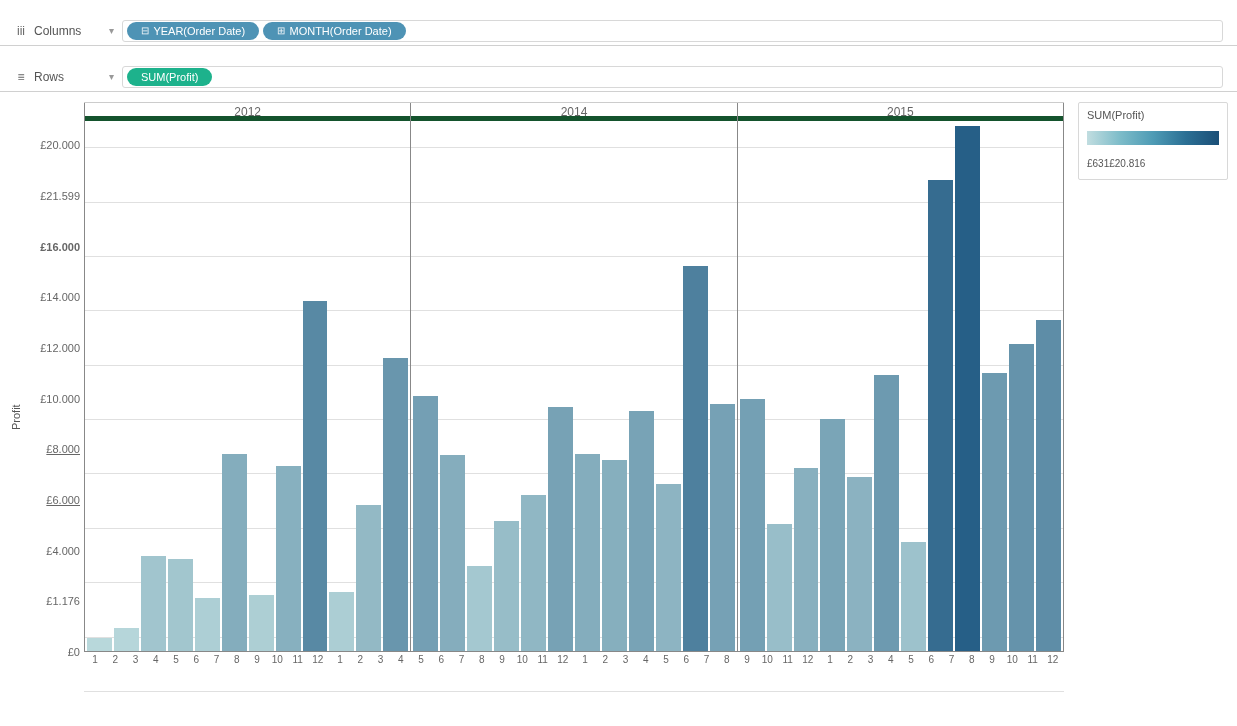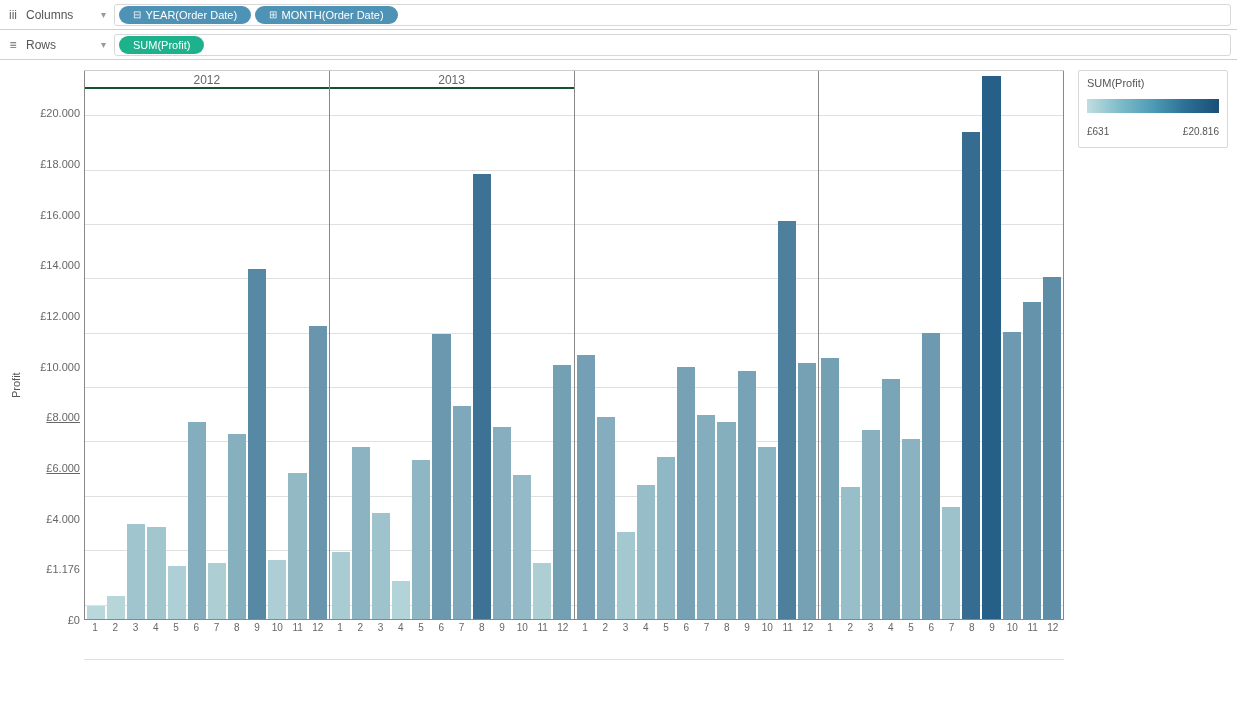--- a/index.html
+++ b/index.html
@@ -12,22 +12,23 @@
     background: #fff;
     width: 1237px;
     height: 726px;
     overflow: hidden;
   }
   .shelf-row {
     display: flex;
     align-items: center;
     height: 30px;
     border-bottom: 1px solid #d0d0d0;
-    padding: 0 6px;
+    padding: 0 14px;
     gap: 8px;
+    margin-top: 16px;
   }
   .shelf-label-box {
     display: flex;
     align-items: center;
     width: 100px;
     gap: 6px;
     color: #555;
     font-size: 12px;
   }
   .shelf-label-box .dd { margin-left: auto; font-size: 10px; color: #999;}
@@ -115,21 +116,21 @@
   .year-panel {
     flex: 1;
     border-left: 1px solid #888;
     position: relative;
     display: flex;
     flex-direction: column;
   }
   .year-panel:last-child { border-right: 1px solid #888; }
   .year-header {
     height: 18px;
-    border-bottom: 2px solid #14532d;
+    border-bottom: 5px solid #14532d;
     text-align: center;
     font-size: 12px;
     color: #666;
     line-height: 18px;
     background: #fff;
   }
   .bars-area {
     flex: 1;
     position: relative;
     display: flex;
@@ -189,21 +190,21 @@
     margin-bottom: 10px;
   }
   .legend-bar {
     height: 14px;
     width: 100%;
     background: linear-gradient(to right, #c1dde0, #7dbcc9, #4e9bb5, #2b6f94, #1b4f77);
     margin-bottom: 2px;
   }
   .legend-range {
     display: flex;
-    justify-content: space-between;
+    justify-content: flex-start;
     font-size: 10px;
     color: #555;
     margin-top: 13px;
   }
 
   .shelf-icon { width:14px; display:inline-block; text-align:center; color:#666; }
 </style>
 </head>
 <body>
 
@@ -244,22 +245,22 @@
       <div class="y-axis-title">Profit</div>
       <div class="y-axis" id="y-axis">
           <div class="y-tick" style="bottom: calc(0% + 40px); transform: translateY(50%);">£0</div>
           <div class="y-tick" style="bottom: calc(9.52381% + 34.4762px); transform: translateY(50%);">£1.176</div>
           <div class="y-tick" style="bottom: calc(19.0476% + 28.9524px); transform: translateY(50%);">£4.000</div>
           <div class="y-tick" style="bottom: calc(28.5714% + 23.4286px); transform: translateY(50%); text-decoration: underline;">£6.000</div>
           <div class="y-tick" style="bottom: calc(38.0952% + 17.9048px); transform: translateY(50%); text-decoration: underline;">£8.000</div>
           <div class="y-tick" style="bottom: calc(47.619% + 12.381px); transform: translateY(50%);">£10.000</div>
           <div class="y-tick" style="bottom: calc(57.1429% + 6.85714px); transform: translateY(50%);">£12.000</div>
           <div class="y-tick" style="bottom: calc(66.6667% + 1.33333px); transform: translateY(50%);">£14.000</div>
-          <div class="y-tick" style="bottom: calc(76.1905% - 4.19048px); transform: translateY(50%);">£16.000</div>
-          <div class="y-tick" style="bottom: calc(85.7143% - 9.71429px); transform: translateY(50%);">£18.000</div>
+          <div class="y-tick" style="bottom: calc(76.1905% - 4.19048px); transform: translateY(50%); font-weight: bold;">£16.000</div>
+          <div class="y-tick" style="bottom: calc(85.7143% - 9.71429px); transform: translateY(50%);">£21.599</div>
           <div class="y-tick" style="bottom: calc(95.2381% - 15.2381px); transform: translateY(50%);">£20.000</div>
         </div>
       <div class="plot">
         <div class="plot-row" id="plot-row">
             <div class="gridline" style="bottom: calc(0% + 0px);"></div>
             <div class="gridline" style="bottom: calc(9.52381% - 1.71429px);"></div>
             <div class="gridline" style="bottom: calc(19.0476% - 3.42857px);"></div>
             <div class="gridline" style="bottom: calc(28.5714% - 5.14286px);"></div>
             <div class="gridline" style="bottom: calc(38.0952% - 6.85714px);"></div>
             <div class="gridline" style="bottom: calc(47.619% - 8.57143px);"></div>
@@ -279,53 +280,38 @@
                 <div class="bar" title="2012-6: 7800" style="height: 37.1429%; background: rgb(132, 173, 189);"></div>
                 <div class="bar" title="2012-7: 2200" style="height: 10.4762%; background: rgb(173, 207, 212);"></div>
                 <div class="bar" title="2012-8: 7350" style="height: 35%; background: rgb(135, 176, 191);"></div>
                 <div class="bar" title="2012-9: 13850" style="height: 65.9524%; background: rgb(88, 137, 164);"></div>
                 <div class="bar" title="2012-10: 2350" style="height: 11.1905%; background: rgb(172, 206, 212);"></div>
                 <div class="bar" title="2012-11: 5800" style="height: 27.619%; background: rgb(147, 185, 197);"></div>
                 <div class="bar" title="2012-12: 11600" style="height: 55.2381%; background: rgb(105, 150, 173);"></div>
               </div>
             </div>
             <div class="year-panel">
-              <div class="year-header">2013</div>
-              <div class="bars-area">
-                <div class="bar" title="2013-1: 2650" style="height: 12.619%; background: rgb(169, 204, 211);"></div>
-                <div class="bar" title="2013-2: 6800" style="height: 32.381%; background: rgb(139, 179, 193);"></div>
-                <div class="bar" title="2013-3: 4200" style="height: 20%; background: rgb(158, 195, 204);"></div>
-                <div class="bar" title="2013-4: 1500" style="height: 7.14286%; background: rgb(178, 211, 215);"></div>
-                <div class="bar" title="2013-5: 6300" style="height: 30%; background: rgb(143, 182, 195);"></div>
-                <div class="bar" title="2013-6: 11300" style="height: 53.8095%; background: rgb(107, 152, 175);"></div>
-                <div class="bar" title="2013-7: 8450" style="height: 40.2381%; background: rgb(127, 169, 186);"></div>
-                <div class="bar" title="2013-8: 17650" style="height: 84.0476%; background: rgb(61, 114, 148);"></div>
-                <div class="bar" title="2013-9: 7600" style="height: 36.1905%; background: rgb(134, 174, 190);"></div>
-                <div class="bar" title="2013-10: 5700" style="height: 27.1429%; background: rgb(147, 186, 198);"></div>
-                <div class="bar" title="2013-11: 2200" style="height: 10.4762%; background: rgb(173, 207, 212);"></div>
-                <div class="bar" title="2013-12: 10050" style="height: 47.8571%; background: rgb(116, 160, 180);"></div>
-              </div>
-            </div>
-            <div class="year-panel">
+              <div class="year-header">2014</div>
               <div class="bars-area">
                 <div class="bar" title="2014-1: 10100" style="height: 48.0952%; background: rgb(116, 159, 180);"></div>
                 <div class="bar" title="2014-2: 7750" style="height: 36.9048%; background: rgb(133, 173, 189);"></div>
                 <div class="bar" title="2014-3: 3350" style="height: 15.9524%; background: rgb(164, 200, 208);"></div>
                 <div class="bar" title="2014-4: 5150" style="height: 24.5238%; background: rgb(151, 189, 200);"></div>
                 <div class="bar" title="2014-5: 6200" style="height: 29.5238%; background: rgb(144, 183, 196);"></div>
                 <div class="bar" title="2014-6: 9650" style="height: 45.9524%; background: rgb(119, 162, 181);"></div>
                 <div class="bar" title="2014-7: 7800" style="height: 37.1429%; background: rgb(132, 173, 189);"></div>
                 <div class="bar" title="2014-8: 7550" style="height: 35.9524%; background: rgb(134, 175, 190);"></div>
                 <div class="bar" title="2014-9: 9500" style="height: 45.2381%; background: rgb(120, 163, 182);"></div>
                 <div class="bar" title="2014-10: 6600" style="height: 31.4286%; background: rgb(141, 180, 194);"></div>
                 <div class="bar" title="2014-11: 15250" style="height: 72.619%; background: rgb(78, 128, 158);"></div>
                 <div class="bar" title="2014-12: 9800" style="height: 46.6667%; background: rgb(118, 161, 181);"></div>
               </div>
             </div>
             <div class="year-panel">
+              <div class="year-header">2015</div>
               <div class="bars-area">
                 <div class="bar" title="2015-1: 10000" style="height: 47.619%; background: rgb(116, 160, 180);"></div>
                 <div class="bar" title="2015-2: 5050" style="height: 24.0476%; background: rgb(152, 190, 201);"></div>
                 <div class="bar" title="2015-3: 7250" style="height: 34.5238%; background: rgb(136, 176, 191);"></div>
                 <div class="bar" title="2015-4: 9200" style="height: 43.8095%; background: rgb(122, 165, 183);"></div>
                 <div class="bar" title="2015-5: 6900" style="height: 32.8571%; background: rgb(139, 178, 193);"></div>
                 <div class="bar" title="2015-6: 10950" style="height: 52.1429%; background: rgb(109, 154, 176);"></div>
                 <div class="bar" title="2015-7: 4300" style="height: 20.4762%; background: rgb(157, 194, 204);"></div>
                 <div class="bar" title="2015-8: 18650" style="height: 88.8095%; background: rgb(54, 108, 144);"></div>
                 <div class="bar" title="2015-9: 20816" style="height: 99.1238%; background: rgb(38, 95, 135);"></div>

